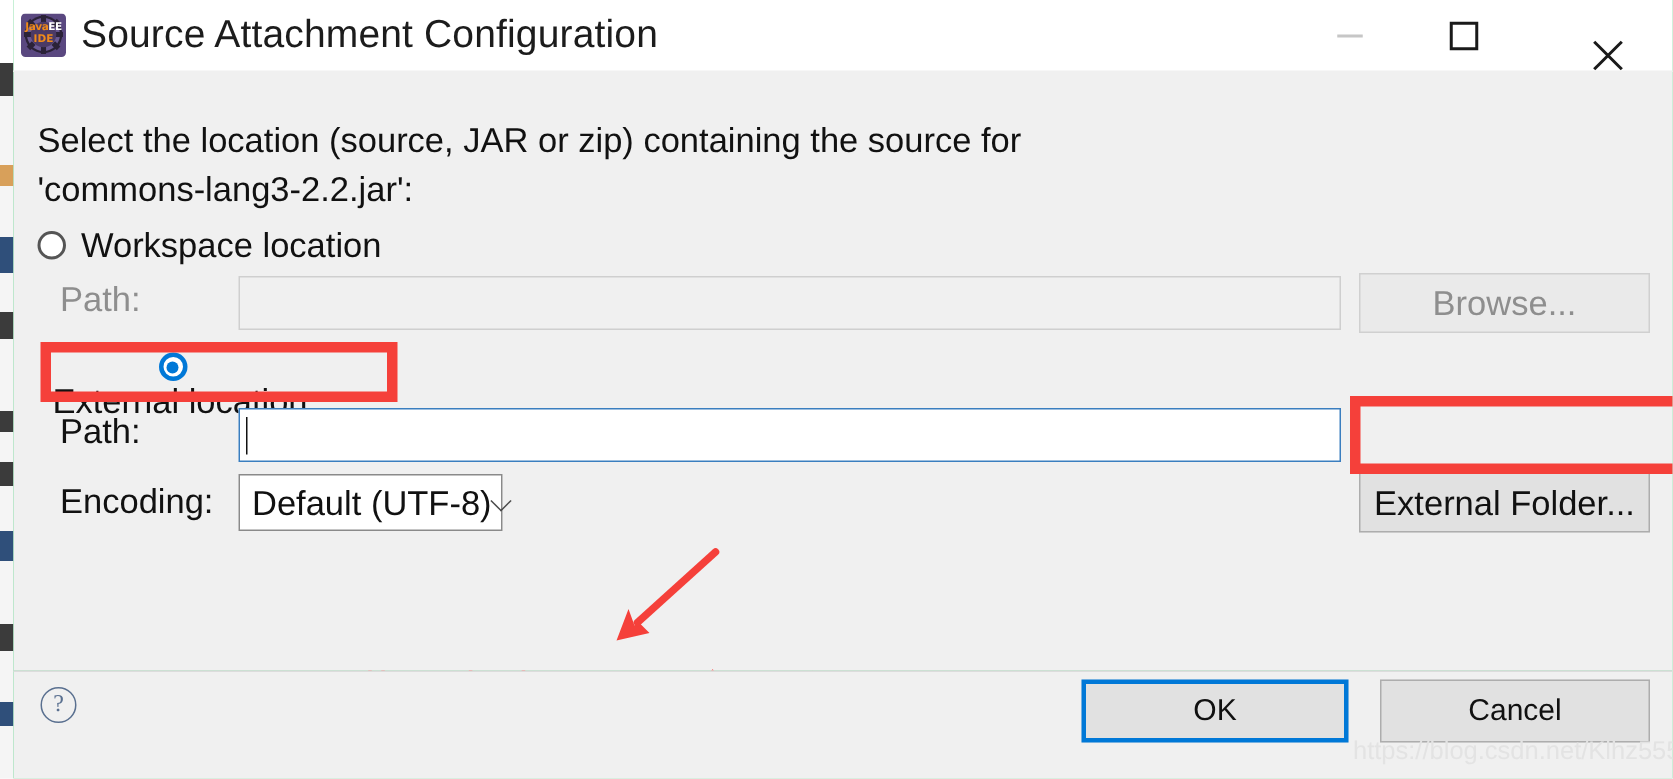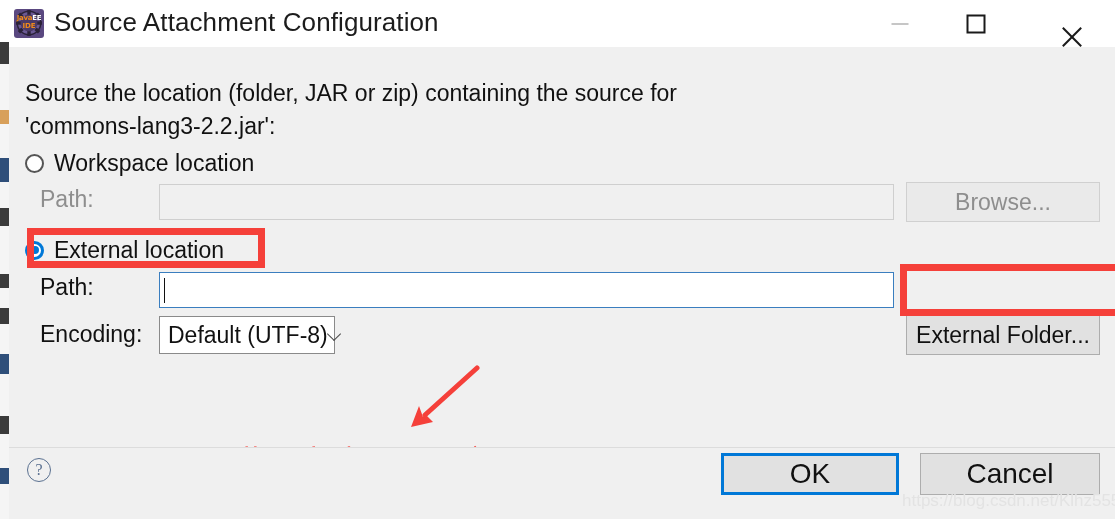--- a/index.html
+++ b/index.html
@@ -179,21 +179,21 @@
     border-radius: 50%;
     background: #0078d7;
   }
   .radio-label {
     margin-left: 10px;
     font-size: 23px;
     color: #111111;
     white-space: nowrap;
   }
   #row-workspace { top: 101px; }
-  #row-external  { top: 188px; }
+  #row-external  { top: 188px; flex-direction: column; }
 
   
   .field-label {
     position: absolute;
     left: 31px;
     font-size: 23px;
     white-space: nowrap;
   }
   .field-label.disabled { color: #8e8e8e; }
   .field-label.enabled  { color: #111111; }
@@ -343,21 +343,21 @@
     font-family: "Liberation Serif", serif;
   }
   .dlg-btn {
     position: absolute;
     top: 5px;
     height: 42px;
     box-sizing: border-box;
     display: flex;
     align-items: center;
     justify-content: center;
-    font-size: 28px;
+    font-size: 20px;
     color: #111111;
     background: #e1e1e1;
     white-space: nowrap;
   }
   #btn-ok {
     left: 712px;
     width: 178px;
     border: 3px solid #0078d7;
   }
   #btn-cancel {
@@ -435,21 +435,21 @@
     <div class="win-btn" id="btn-maximize">
       <span class="glyph box"></span>
     </div>
     <div class="win-btn" id="btn-close">
       <span class="glyph x"></span>
     </div>
   </div>
 
   <div id="dlg-body">
 
-    <div class="prompt-line" id="prompt-1">Source the location (folder, JAR or zip) containing the source for</div>
+    <div class="prompt-line" id="prompt-1">Select the location (source, JAR or zip) containing the source for</div>
     <div class="prompt-line" id="prompt-2">'commons-lang3-2.2.jar':</div>
 
     <div class="radio-row" id="row-workspace">
       <span class="radio off"></span>
       <span class="radio-label">Workspace location</span>
     </div>
 
     <div class="field-label disabled" id="path1-label">Path:</div>
     <div class="text-field disabled" id="path1-field">
       <span></span>

